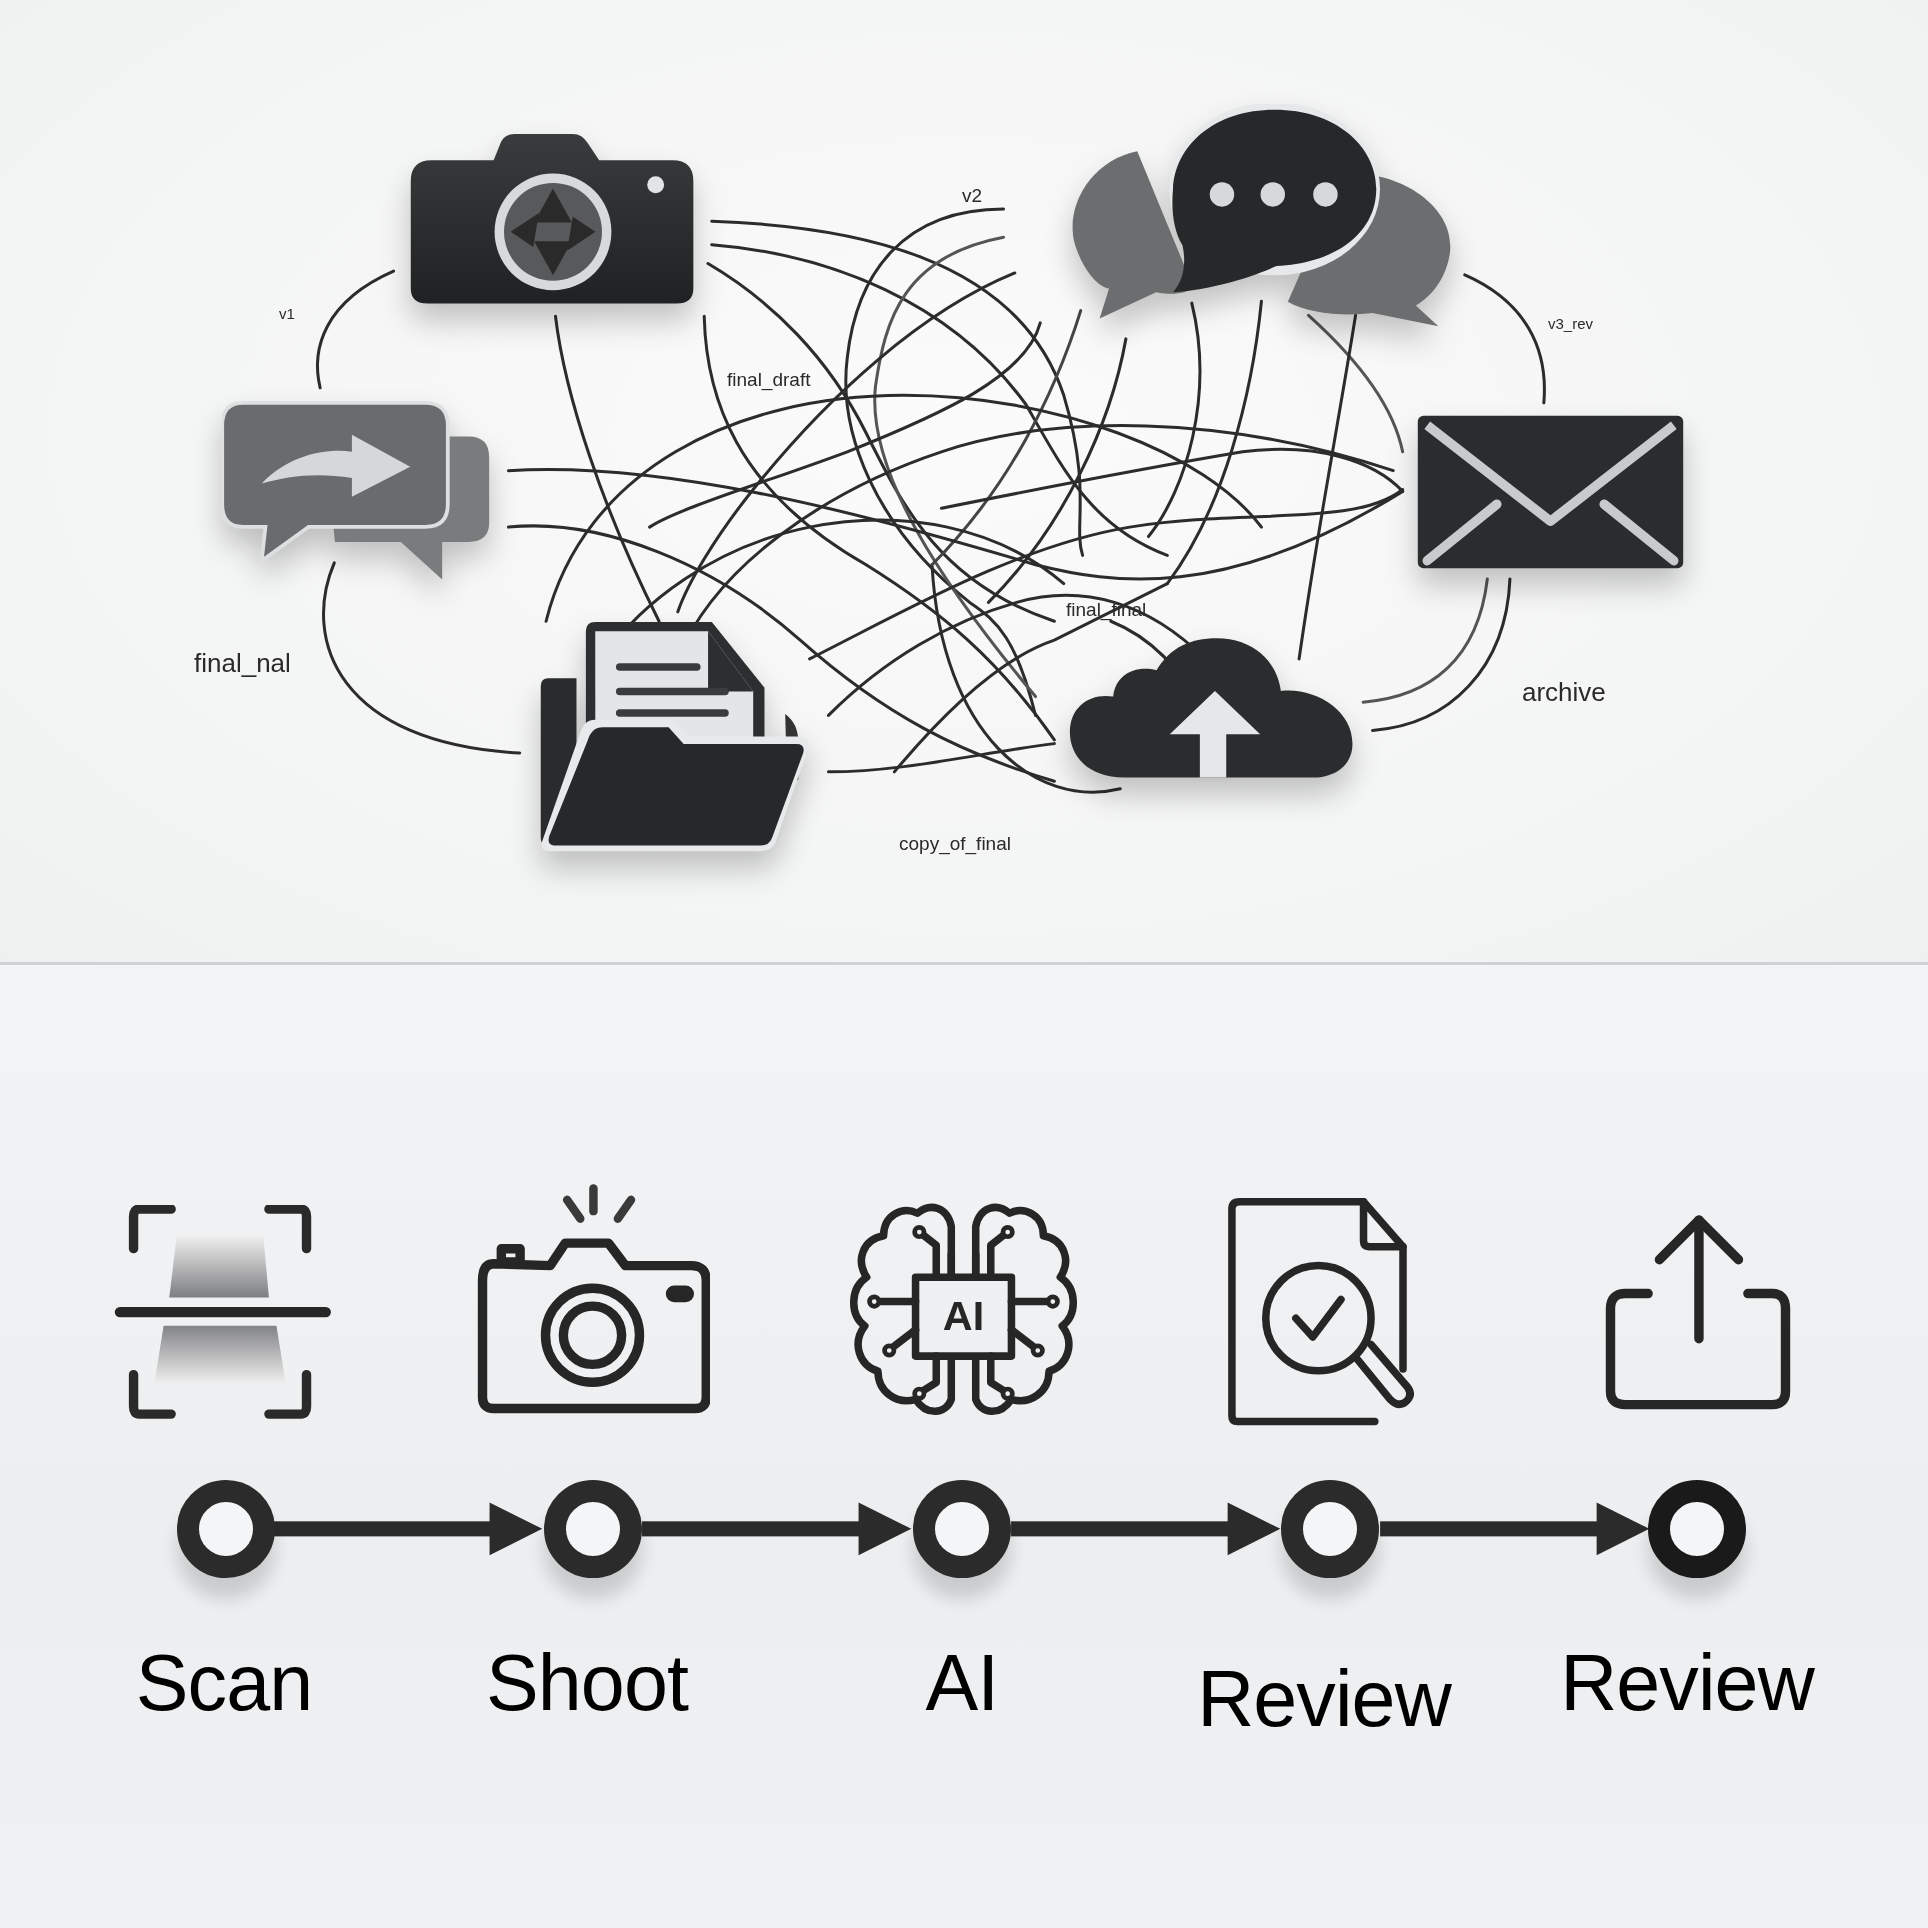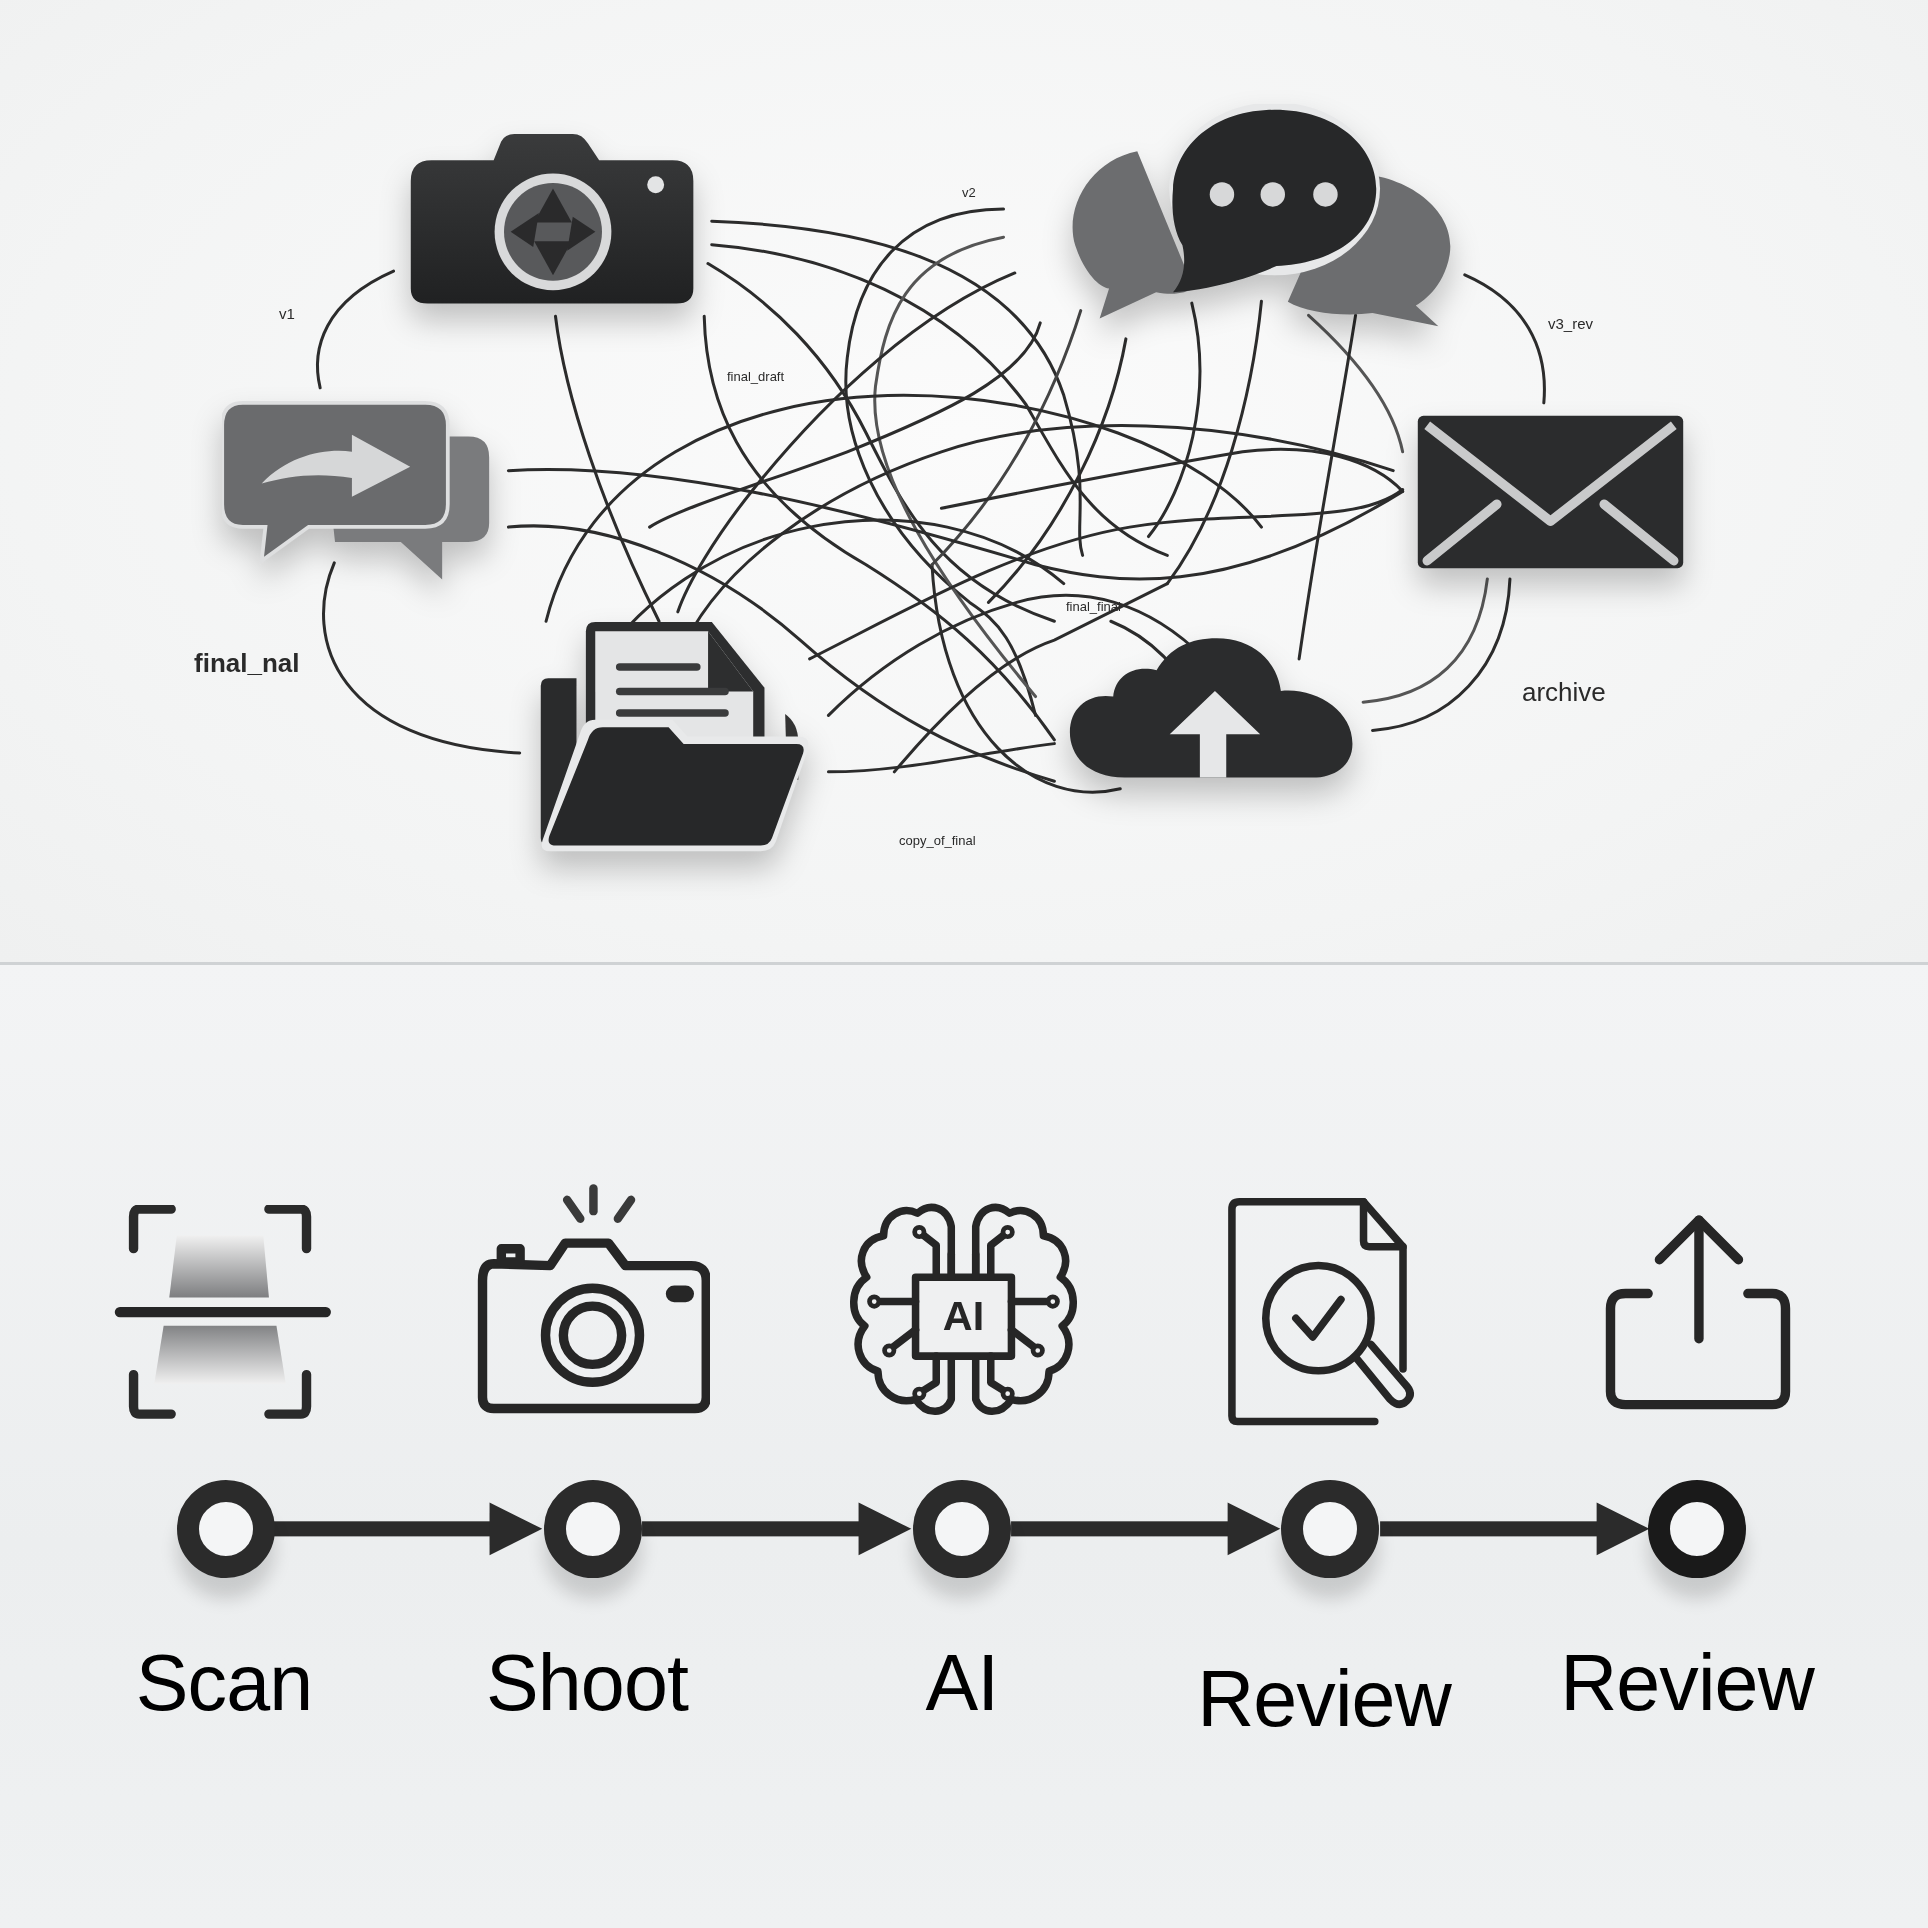--- a/index.html
+++ b/index.html
@@ -11,21 +11,21 @@
     }
     .panel { position: absolute; left: 0; width: 1928px; }
     #chaos-panel { top: 0; height: 962px; background: radial-gradient(ellipse at 50% 45%, #fbfbfb 0%, #f3f4f4 70%, #eff0f0 100%); }
     #divider { position: absolute; top: 962px; left: 0; width: 1928px; height: 2.8px; background: #cfd2d4; }
     #flow-panel { top: 965px; height: 963px; background: linear-gradient(180deg, #f3f4f5 0%, #eceeef 60%, #eff1f2 100%); }
     svg.layer { position: absolute; left: 0; top: 0; }
     .edge-label {
       position: absolute; color: #2a2a2a; font-size: 15px; white-space: nowrap;
       font-family: "Liberation Sans", sans-serif;
     }
-    .edge-label.sm { font-size: 13px; }
+    .edge-label.sm { font-size: 19px; }
     .edge-label.md { font-size: 26px; }
     .node { position: absolute; filter: drop-shadow(0 17px 15px rgba(0,0,0,0.22)); }
     .step-label {
       position: absolute; top: 1637px; font-size: 79px; color: #000000;
       transform: translateX(-50%); white-space: nowrap; letter-spacing: -0.9px;
     }
     .step-icon { position: absolute; }
     .timeline-node { position: absolute; width: 98px; height: 98px; border-radius: 50%;
       box-sizing: border-box; border: 22.6px solid #2b2b2b; background: #f4f5f6;
       transform: translate(-50%, -50%); top: 1529px;
@@ -81,21 +81,21 @@
       <path d="M 950 820 C 1000 760, 1060 700, 1120 680 C 1160 660, 1200 640, 1240 620"></path>
       <path d="M 880 820 C 960 820, 1040 800, 1120 790"></path>
       <path d="M 1280 760 C 1260 720, 1230 680, 1180 660"></path>
     </g>
   </svg>
 
   <span class="edge-label" style="left:279px; top:305px;">v1</span>
   <span class="edge-label sm" style="left:962px; top:185px;">v2</span>
   <span class="edge-label sm" style="left:727px; top:369px;">final_draft</span>
   <span class="edge-label" style="left:1548px; top:315px;">v3_rev</span>
-  <span class="edge-label md" style="left:194px; top:648px;font-weight:bold;">final_nal</span>
+  <span class="edge-label md" style="left:194px; top:648px;">final_nal</span>
   <span class="edge-label sm" style="left:1066px; top:599px;">final_final</span>
   <span class="edge-label md" style="left:1522px; top:650px;margin-top:27px;">archive</span>
   <span class="edge-label sm" style="left:899px; top:833px;">copy_of_final</span>
 
   <div class="node" style="left:407px; top:132px;">
     <svg width="292" height="179" viewBox="0 0 310 190">
       <defs>
         <linearGradient id="camGrad" x1="0" y1="0" x2="0" y2="1">
           <stop offset="0" stop-color="#3a3b3c"></stop>
             <stop offset="1" stop-color="#202122"></stop>

